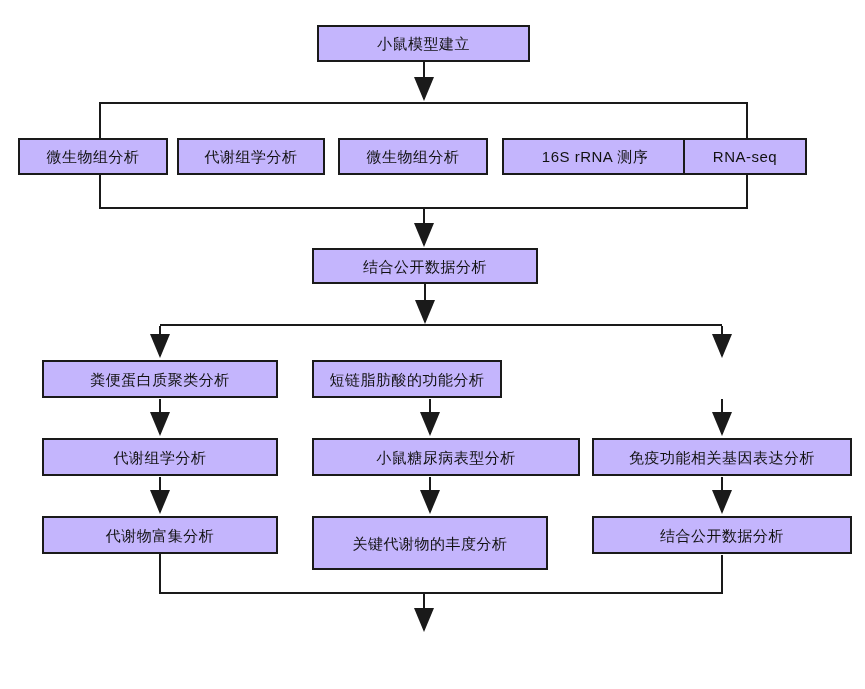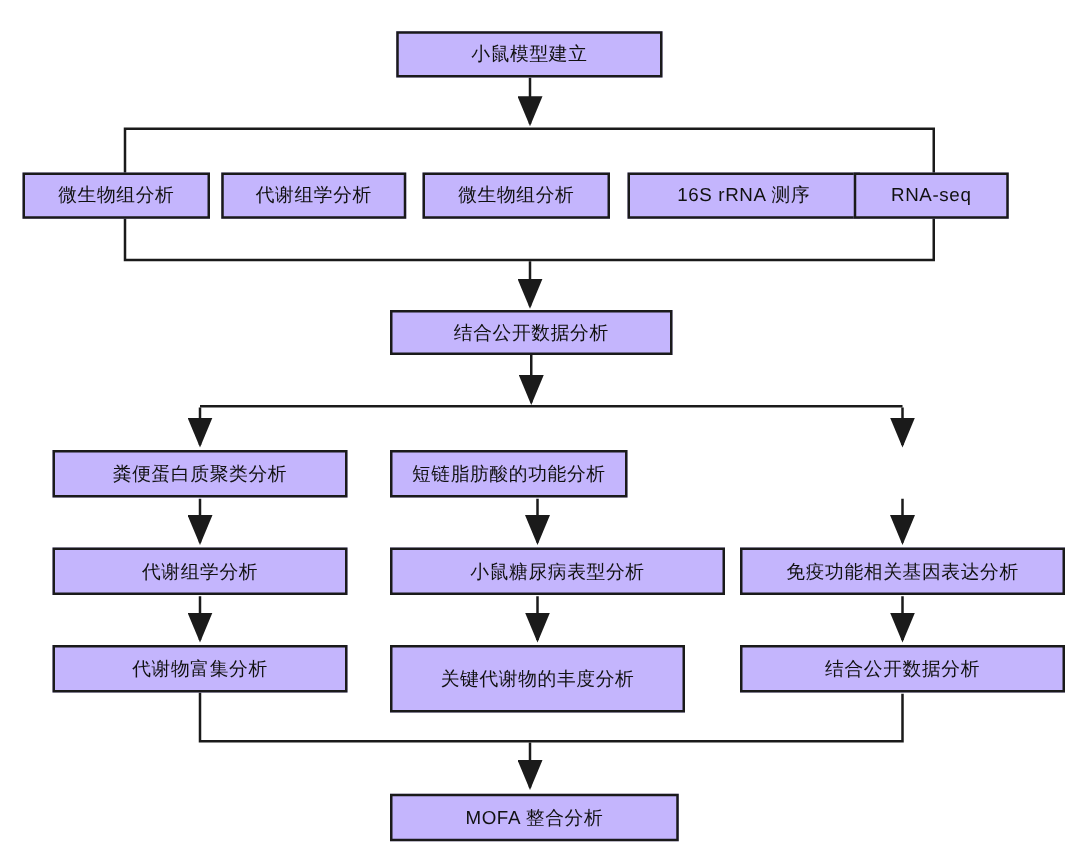--- a/index.html
+++ b/index.html
@@ -70,15 +70,14 @@
   <div class="node" style="left:42px;top:438px;width:236px;height:38px">代谢组学分析</div>
   <div class="node" style="left:42px;top:516px;width:236px;height:38px">代谢物富集分析</div>
 
   <div class="node" style="left:312px;top:360px;width:190px;height:38px">短链脂肪酸的功能分析</div>
   <div class="node" style="left:312px;top:438px;width:268px;height:38px">小鼠糖尿病表型分析</div>
   <div class="node" style="left:312px;top:516px;width:236px;height:54px">关键代谢物的丰度分析</div>
 
   <div class="node" style="left:592px;top:438px;width:260px;height:38px">免疫功能相关基因表达分析</div>
   <div class="node" style="left:592px;top:516px;width:260px;height:38px">结合公开数据分析</div>
 
-  <div class="node" style="left:312px;top:635px;width:231px;height:38px">MOFA 整合分析</div>
 
 </div>
 
 </body></html>

